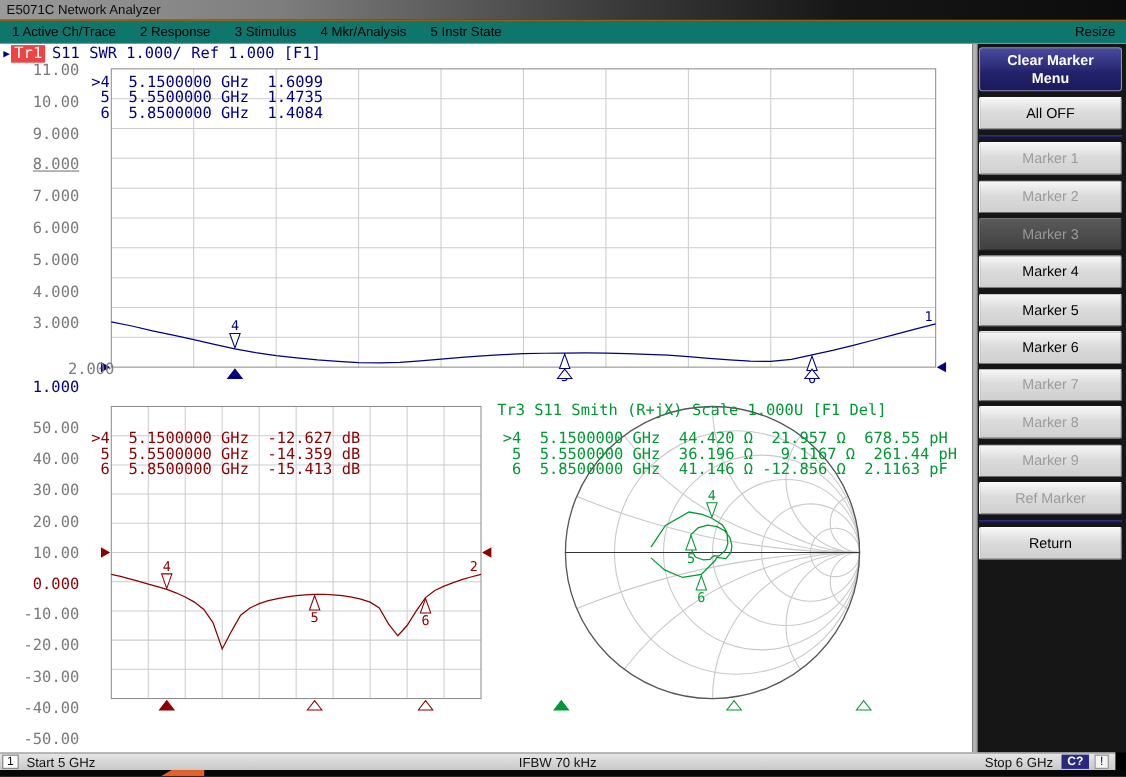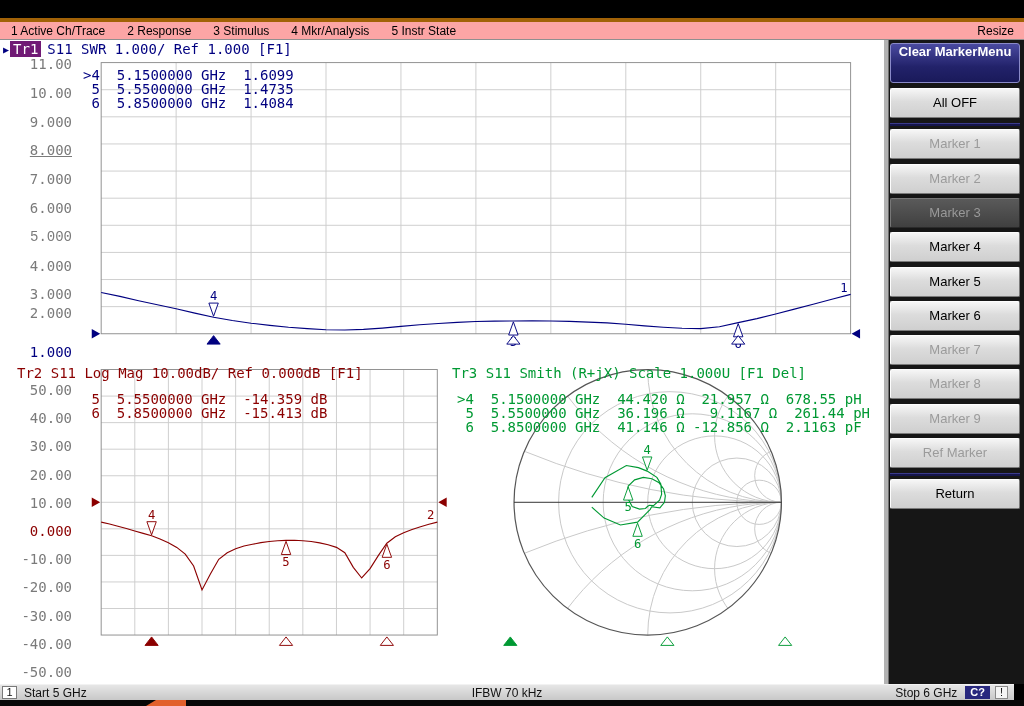--- a/index.html
+++ b/index.html
@@ -3,46 +3,46 @@
 <meta charset="utf-8">
 <style>
   html,body{margin:0;padding:0;background:#222;}
   .screen{position:relative;width:1024px;height:706px;background:#000;overflow:hidden;
           font-family:"Liberation Sans", sans-serif;}
   
   .titlebar{position:absolute;left:0;top:0;width:1024px;height:18px;
     background:linear-gradient(to right,#9a9a9a 0%,#7d7d7d 25%,#3a3a3a 55%,#161616 75%,#0c0c0c 100%);
     color:#0a0a0a;font-size:12px;line-height:18px;padding-left:6px;box-sizing:border-box;}
   
-  .menubar{position:absolute;left:0;top:18px;width:1024px;height:22px;background:#fca5a5;
-    border-top:4px solid #a16207;border-bottom:1px solid #8f8f8f;box-sizing:border-box;
+  .menubar{position:absolute;left:0;top:18px;width:1024px;height:22px;background:#0f766e;
+    border-top:1px solid #a16207;border-bottom:1px solid #8f8f8f;box-sizing:border-box;
     display:flex;align-items:center;font-size:12px;color:#000;}
   .menubar .mi{padding:0 11px;white-space:nowrap;cursor:default;}
   .menubar .spacer{flex:1;}
   .menubar .resize{padding:0 10px;}
   
   .main{position:absolute;left:0;top:40px;width:884px;height:644px;background:#ffffff;}
   .main svg{position:absolute;left:0;top:0;}
   .tr1hdr{position:absolute;left:3px;top:1px;height:16px;display:flex;align-items:center;
     font-family:"DejaVu Sans Mono", monospace;font-size:14px;color:#000080;white-space:pre;}
   .tr1hdr .arrow{color:#000080;font-size:10px;margin-right:1px;}
-  .tr1hdr .badge{background:#701a75;color:#fff;padding:0 3px;margin-right:6px;}
+  .tr1hdr .badge{background:#ef4444;color:#fff;padding:0 3px;margin-right:6px;}
   .trhdr{position:absolute;font-family:"DejaVu Sans Mono", monospace;font-size:14px;white-space:pre;}
   .ticks div{position:absolute;width:72px;text-align:right;
     font-family:"DejaVu Sans Mono", monospace;font-size:14px;color:#7a7a7a;line-height:16px;}
   .mtable{position:absolute;font-family:"DejaVu Sans Mono", monospace;font-size:14px;
     line-height:14px;white-space:pre;}
   
   .sidebar{position:absolute;left:884px;top:40px;width:140px;height:644px;background:#161616;}
   .sstrip{position:absolute;left:0;top:0;width:5px;height:644px;background:#b2b2b2;
     border-right:1px solid #6e6e6e;box-sizing:border-box;}
   .skhdr{position:absolute;left:6px;top:3px;width:130px;height:40px;box-sizing:border-box;
     background:linear-gradient(#4a4aa0,#22226a 60%,#1a1a5a);border:1px solid #8a8ac8;border-radius:3px;
     color:#fff;font-size:13px;font-weight:bold;text-align:center;display:flex;
-    flex-direction:row;justify-content:center;line-height:16px;}
+    flex-direction:column;justify-content:center;line-height:16px;}
   .skbtn{position:absolute;left:6px;width:130px;height:30px;box-sizing:border-box;
     background:linear-gradient(#f6f6f6,#dcdcdc 45%,#cfcfcf);border:1px solid #7a7a7a;
     border-top-color:#fdfdfd;border-left-color:#fdfdfd;border-radius:2px;
     font-size:13px;color:#000;text-align:center;line-height:28px;cursor:default;}
   .skbtn.disabled{color:#9b9b9b;}
   .skbtn.pressed{background:linear-gradient(#5a5a5a,#404040);color:#999;
     border-color:#2a2a2a;border-top-color:#777;border-left-color:#777;}
   .sksep{position:absolute;left:6px;width:130px;height:3px;background:#15154a;
     border-top:1px solid #3a3a8a;box-sizing:border-box;}
   
@@ -60,20 +60,23 @@
     text-align:center;line-height:11px;font-size:11px;margin:0 6px 0 5px;}
   .bottomstrip{position:absolute;left:0;top:700px;width:1024px;height:6px;background:#070707;}
   .orangepeek{position:absolute;left:146px;top:0;width:40px;height:6px;background:#e2602c;
     clip-path:polygon(10px 0,100% 0,100% 100%,0 100%);}
 </style>
 </head>
 <body>
 
 <div class="screen">
 
+  <div class="titlebar">
+    <span>E5071C Network Analyzer</span>
+  </div>
 
   <div class="menubar">
     <span id="menu-items" style="display:flex;">
         <span class="mi">1 Active Ch/Trace</span>
         <span class="mi">2 Response</span>
         <span class="mi">3 Stimulus</span>
         <span class="mi">4 Mkr/Analysis</span>
         <span class="mi">5 Instr State</span>
       </span>
     <span class="spacer"></span>
@@ -204,52 +207,51 @@
           </g>
           <polygon points="799.4499999999998,683 813.4499999999998,683 806.4499999999998,674" fill="#fff" stroke="#009933" stroke-width="1"></polygon>
         </g>
       </svg>
 
     <div class="tr1hdr">
       <span class="arrow">▶</span>
       <span class="badge">Tr1</span>
       <span>S11 SWR 1.000/ Ref 1.000 [F1]</span>
     </div>
-    <div class="trhdr" style="left:17px;top:325px;color:#8b0000;">Tr2 S11 Log Mag 10.00dB/ Ref 0.000dB [F1]</div>
     <div class="trhdr" style="left:452px;top:325px;color:#009933;">Tr3 S11 Smith (R+jX) Scale 1.000U [F1 Del]</div>
 
     <div class="ticks" id="tr1-ticks">
         <div style="top: 16px; left: 0px;">11.00</div>
         <div style="top: 44.8px; left: 0px;">10.00</div>
         <div style="top: 73.6px; left: 0px;">9.000</div>
         <div style="top: 102.4px; left: 0px; text-decoration: underline;">8.000</div>
         <div style="top: 131.2px; left: 0px;">7.000</div>
         <div style="top: 160px; left: 0px;">6.000</div>
-        <div style="top: 188.8px; left: 0px; font-family: Liberation Mono, monospace;">5.000</div>
+        <div style="top: 188.8px; left: 0px;">5.000</div>
         <div style="top: 217.6px; left: 0px;">4.000</div>
         <div style="top: 246.4px; left: 0px;">3.000</div>
-        <div style="top: 265px; left: 0px;">2.000</div>
+        <div style="top: 288px; left: 0px; padding-left: 32px;">2.000</div>
         <div style="top: 304px; left: 0px; color: rgb(0, 0, 128);">1.000</div>
       </div>
     <div class="ticks" id="tr2-ticks">
         <div style="top: 342px; left: 0px;">50.00</div>
         <div style="top: 370.2px; left: 0px;">40.00</div>
         <div style="top: 398.4px; left: 0px;">30.00</div>
         <div style="top: 426.6px; left: 0px;">20.00</div>
         <div style="top: 454.8px; left: 0px;">10.00</div>
         <div style="top: 483px; left: 0px; color: rgb(139, 0, 0);">0.000</div>
         <div style="top: 511.2px; left: 0px;">-10.00</div>
         <div style="top: 539.4px; left: 0px;">-20.00</div>
         <div style="top: 567.6px; left: 0px;">-30.00</div>
         <div style="top: 595.8px; left: 0px;">-40.00</div>
         <div style="top: 624px; left: 0px;">-50.00</div>
       </div>
 
     <div class="mtable" id="tr1-table" style="left:83px;top:28px;color:#000080;"><div>&gt;4  5.1500000 GHz  1.6099</div><div> 5  5.5500000 GHz  1.4735</div><div> 6  5.8500000 GHz  1.4084</div></div>
-    <div class="mtable" id="tr2-table" style="left:83px;top:352px;color:#8b0000;"><div> 5  5.5500000 GHz  -14.359 dB</div><div> 6  5.8500000 GHz  -15.413 dB</div></div>
+    <div class="mtable" id="tr2-table" style="left:83px;top:352px;color:#8b0000;"><div>&gt;4  5.1500000 GHz  -12.627 dB</div><div> 5  5.5500000 GHz  -14.359 dB</div><div> 6  5.8500000 GHz  -15.413 dB</div></div>
     <div class="mtable" id="tr3-table" style="left:457px;top:352px;color:#009933;"><div>&gt;4  5.1500000 GHz  44.420 Ω  21.957 Ω  678.55 pH</div><div> 5  5.5500000 GHz  36.196 Ω   9.1167 Ω  261.44 pH</div><div> 6  5.8500000 GHz  41.146 Ω -12.856 Ω  2.1163 pF</div></div>
   </div>
 
   <div class="sidebar">
     <div class="sstrip"></div>
     <div class="skhdr">
       <span>Clear Marker</span>
       <span>Menu</span>
     </div>
     <div id="softkeys">

